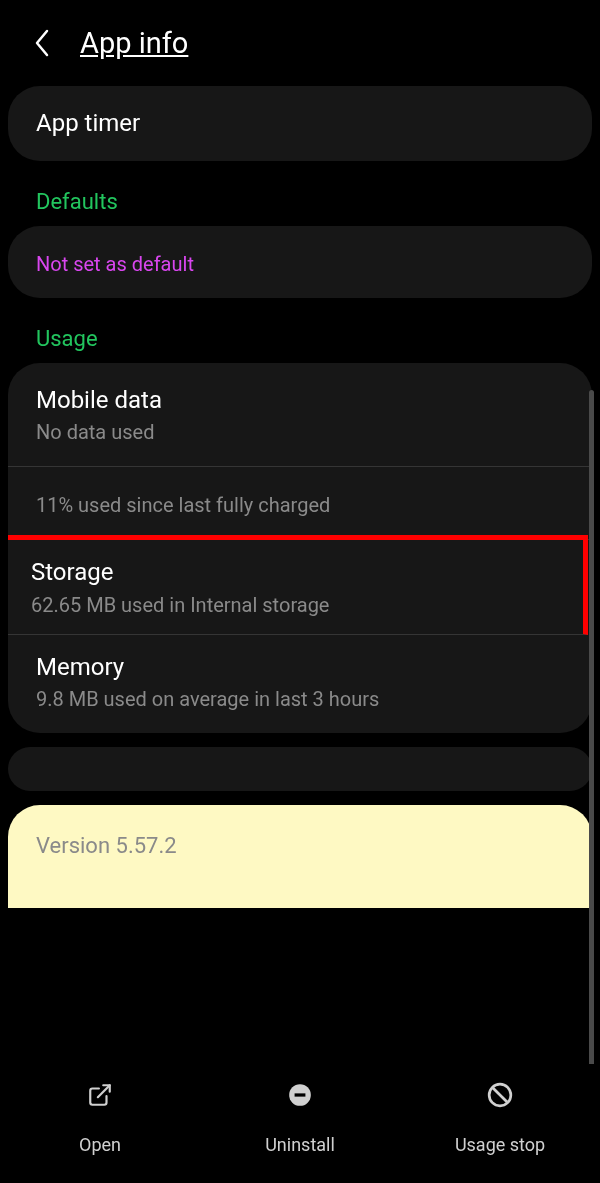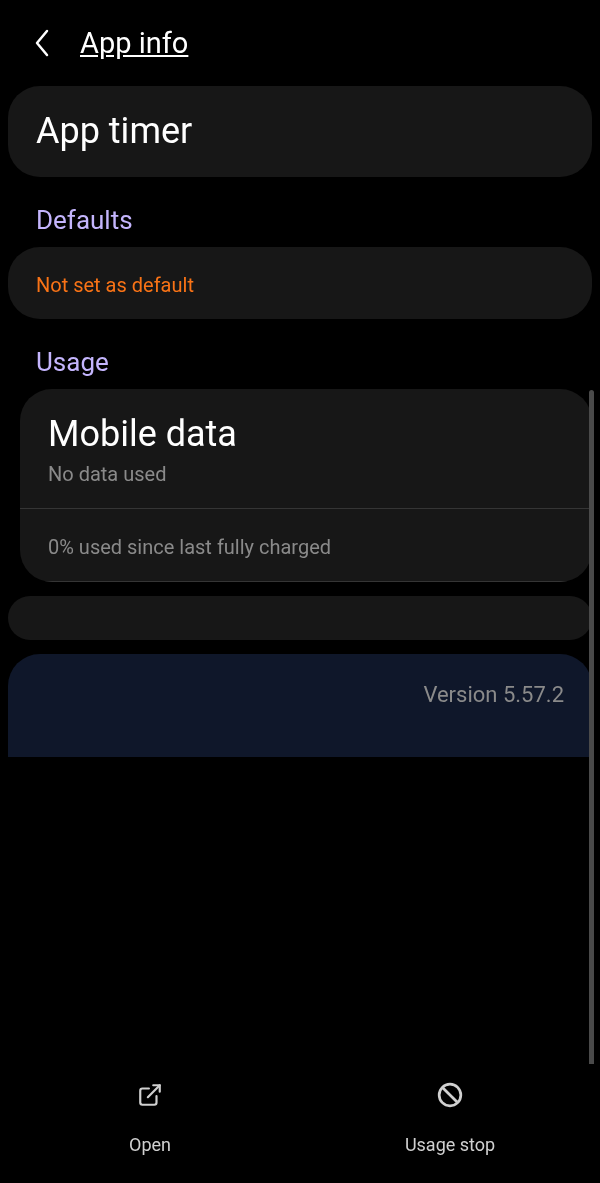--- a/index.html
+++ b/index.html
@@ -48,50 +48,49 @@
       margin-bottom: 14px;
       overflow: hidden;
     }
     .card-item {
       padding: 22px 28px;
     }
     .card-item.divider {
       border-bottom: 1px solid #353535;
     }
     .item-title {
-      font-size: 36px;
+      font-size: 24px;
       font-weight: 400;
       color: #ffffff;
       line-height: 1.3;
     }
     .item-sub {
       font-size: 20px;
       color: #8a8a8a;
       margin-top: 4px;
     }
     .item-sub.link {
-      color: #f97316;
+      color: #d946ef;
     }
     .section-label {
-      font-size: 26px;
-      color: #c4b5fd;
+      font-size: 22px;
+      color: #22c55e;
       padding: 14px 28px 12px;
     }
     .highlight {
       border: 5px solid #ff0000;
       margin: -5px 4px -5px -5px;
       padding: 17px 23px;
       position: relative;
       z-index: 2;
     }
     .version-card {
-      background-color: #0f172a;
+      background-color: #fef9c3;
       border-radius: 32px 32px 0 0;
       padding: 28px 28px 50px;
-      text-align: right;
     }
     .version-text {
       font-size: 22px;
       color: #8a8a8a;
     }
     .scrollbar {
       position: absolute;
       right: 6px;
       top: 390px;
       width: 5px;
@@ -123,21 +122,20 @@
       display: flex;
       align-items: center;
       justify-content: center;
     }
     .bottom-label {
       font-size: 18px;
       color: #d0d0d0;
     }
     .usage-card-wrap {
       position: relative;
-      margin-left: 12px;
     }
   </style>
 </head>
 <body>
 
 <div class="header">
   <div class="back-icon">
     <svg viewBox="0 0 18 30" fill="none" stroke="#ffffff" stroke-width="2.5" stroke-linecap="round" stroke-linejoin="round">
       <polyline points="14,3 4,15 14,27"></polyline>
     </svg>
@@ -162,21 +160,29 @@
   </div>
 
   <div class="section-label">Usage</div>
 
   <div class="card usage-card-wrap">
     <div class="card-item divider">
       <div class="item-title">Mobile data</div>
       <div class="item-sub">No data used</div>
     </div>
     <div class="card-item divider">
-      <div class="item-sub">0% used since last fully charged</div>
+      <div class="item-sub">11% used since last fully charged</div>
+    </div>
+    <div class="card-item divider highlight">
+      <div class="item-title">Storage</div>
+      <div class="item-sub">62.65 MB used in Internal storage</div>
+    </div>
+    <div class="card-item">
+      <div class="item-title">Memory</div>
+      <div class="item-sub">9.8 MB used on average in last 3 hours</div>
     </div>
   </div>
 
   <div class="card">
     <div class="card-item">
     </div>
   </div>
 
   <div class="version-card">
     <div class="version-text">Version 5.57.2</div>
@@ -193,19 +199,28 @@
         <path d="M18 13v6a2 2 0 0 1-2 2H5a2 2 0 0 1-2-2V8a2 2 0 0 1 2-2h6"></path>
         <polyline points="15 3 21 3 21 9"></polyline>
         <line x1="10" y1="14" x2="21" y2="3"></line>
       </svg>
     </div>
     <div class="bottom-label">Open</div>
   </div>
   <div class="bottom-item">
     <div class="bottom-icon">
       <svg viewBox="0 0 24 24">
+        <circle cx="12" cy="12" r="10" fill="#d0d0d0"></circle>
+        <rect x="7" y="10.5" width="10" height="3" fill="#000000"></rect>
+      </svg>
+    </div>
+    <div class="bottom-label">Uninstall</div>
+  </div>
+  <div class="bottom-item">
+    <div class="bottom-icon">
+      <svg viewBox="0 0 24 24">
         <circle cx="12" cy="12" r="10" fill="none" stroke="#d0d0d0" stroke-width="2.5"></circle>
         <line x1="5.5" y1="5.5" x2="18.5" y2="18.5" stroke="#d0d0d0" stroke-width="2.5"></line>
       </svg>
     </div>
     <div class="bottom-label">Usage stop</div>
   </div>
 </div>
 
 </body></html>

